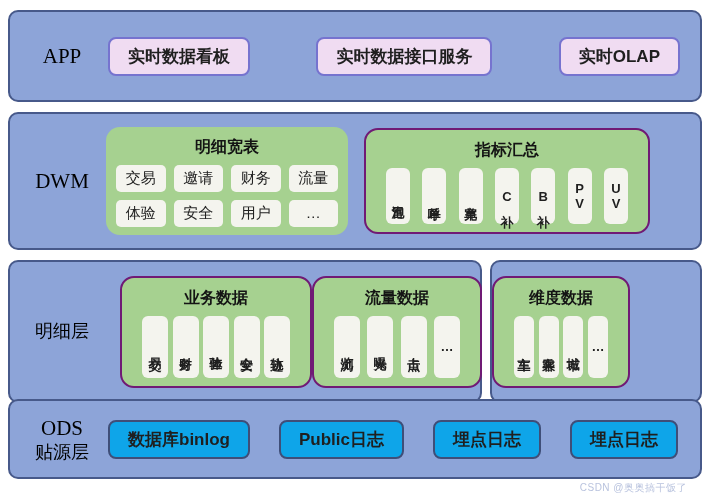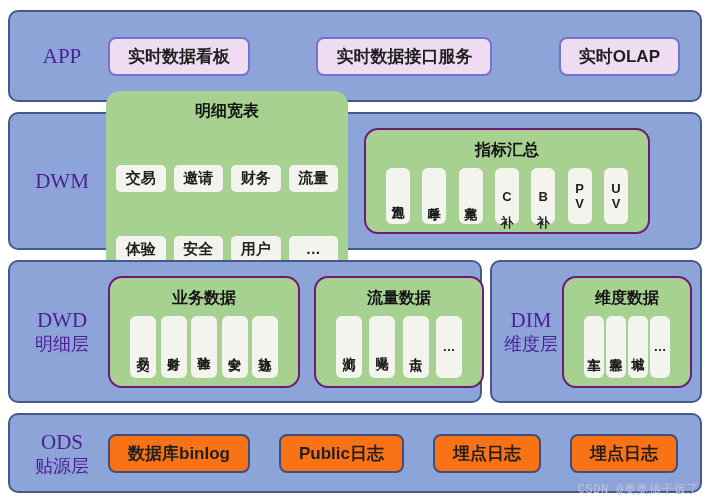--- a/index.html
+++ b/index.html
@@ -8,65 +8,65 @@
     font-family:"Liberation Sans","DejaVu Sans",sans-serif;color:#1f1f1f;
   }
   .layer{
     position:absolute;background:#8da4d8;border:2px solid #47598a;border-radius:10px;
     box-sizing:border-box;display:flex;align-items:center;
   }
   .layer-app{left:8px;top:10px;width:694px;height:92px;}
   .layer-dwm{left:8px;top:112px;width:694px;height:138px;}
   .layer-dwd{left:8px;top:260px;width:474px;height:143px;}
   .layer-dim{left:490px;top:260px;width:212px;height:143px;}
-  .layer-ods{left:8px;top:413px;width:694px;height:80px;}
+  .layer-ods{left:8px;top:399px;width:694px;height:80px;}
   .layer-label{
-    width:80px;margin-left:12px;flex:none;text-align:center;color:#4c1d95;
+    width:80px;margin-left:12px;flex:none;text-align:center;color:#000000;
     font-family:"Liberation Serif","DejaVu Serif",serif;line-height:1.25;
   }
   .layer-label .en{display:block;font-size:21px;}
   .layer-label .zh{display:block;font-size:18px;}
   .chiprow{flex:1;display:flex;justify-content:space-between;align-items:center;}
   .layer-app .chiprow{margin:0 20px 0 6px;}
   .layer-ods .chiprow{margin:0 22px 0 6px;}
   .chip{
     box-sizing:border-box;border-radius:8px;padding:6px 18px;font-size:17px;font-weight:bold;
     white-space:nowrap;background:#f4f4ee;
   }
   .app-chip{background:#f0dcf2;border:2px solid #7673cf;}
-  .ods-chip{background:#f97316;border:2px solid #3f4e78;}
+  .ods-chip{background:#0ea5e9;border:2px solid #3f4e78;}
   .green-box{
     background:#a6d190;border-radius:14px;box-sizing:border-box;padding:8px 10px;
   }
   .green-title{font-size:16px;font-weight:bold;text-align:center;color:#141414;margin:2px 0 7px 0;}
   .bordered{border:2px solid #701a75;}
   
   .dwm-content{flex:1;display:flex;align-items:center;gap:16px;margin-left:4px;}
   .wide-table{width:242px;}
   .wide-grid{display:grid;grid-template-columns:repeat(4,1fr);gap:8px;}
-  .wt-chip{background:#f4f4ee;border-radius:5px;text-align:center;padding:4px 0;font-size:15px;font-weight:bold;margin-top:36px;}
+  .wt-chip{background:#f4f4ee;border-radius:5px;text-align:center;padding:4px 0;font-size:15px;font-weight:normal;}
   .metrics{width:286px;}
   .vrow{display:flex;justify-content:space-between;align-items:center;padding:0 10px;}
   .vchip{
     background:#f4f4ee;border-radius:6px;width:24px;height:56px;
     display:flex;align-items:center;justify-content:center;
     writing-mode:vertical-rl;text-orientation:upright;
     font-size:13px;font-weight:bold;line-height:1;
   }
   
-  .dwd-content{flex:1;display:flex;align-items:center;gap:14px;margin-left:6px;}
+  .dwd-content{flex:1;display:flex;align-items:center;margin-left:18px;}
   .business{width:192px;}
   .traffic{width:170px;}
   .dwd-vchip{height:62px;width:26px;}
   
   .layer-dim .layer-label{width:62px;margin-left:8px;}
   .dimension{width:138px;margin-right:8px;}
   .dim-vchip{width:20px;height:62px;}
   .watermark{
-    position:absolute;right:12px;top:481px;font-size:12px;color:#b9c3de;letter-spacing:0.5px;font-family:Liberation Mono, monospace;
+    position:absolute;right:24px;top:481px;font-size:10px;color:#b9c3de;letter-spacing:0.5px;
   }
 </style>
 </head>
 <body>
 
 <div id="stage">
 
   <div class="layer layer-app">
     <div class="layer-label">
       <span class="en">APP</span>
@@ -106,21 +106,20 @@
           <div class="vchip">B补</div>
           <div class="vchip">PV</div>
           <div class="vchip">UV</div>
         </div>
       </div>
     </div>
   </div>
 
   <div class="layer layer-dwd">
     <div class="layer-label">
-      <span class="en">DWD</span>
       <span class="zh">明细层</span>
     </div>
     <div class="dwd-content">
       <div class="green-box bordered business">
         <div class="green-title">业务数据</div>
         <div class="vrow">
           <div class="vchip dwd-vchip">交易</div>
           <div class="vchip dwd-vchip">财务</div>
           <div class="vchip dwd-vchip">体验</div>
           <div class="vchip dwd-vchip">安全</div>
@@ -133,24 +132,20 @@
           <div class="vchip dwd-vchip">浏览</div>
           <div class="vchip dwd-vchip">曝光</div>
           <div class="vchip dwd-vchip">点击</div>
           <div class="vchip dwd-vchip">…</div>
         </div>
       </div>
     </div>
   </div>
 
   <div class="layer layer-dim">
-    <div class="layer-label">
-      <span class="en">DIM</span>
-      <span class="zh">维度层</span>
-    </div>
     <div class="green-box bordered dimension">
       <div class="green-title">维度数据</div>
       <div class="vrow">
         <div class="vchip dim-vchip">车主</div>
         <div class="vchip dim-vchip">乘客</div>
         <div class="vchip dim-vchip">城市</div>
         <div class="vchip dim-vchip">…</div>
       </div>
     </div>
   </div>

